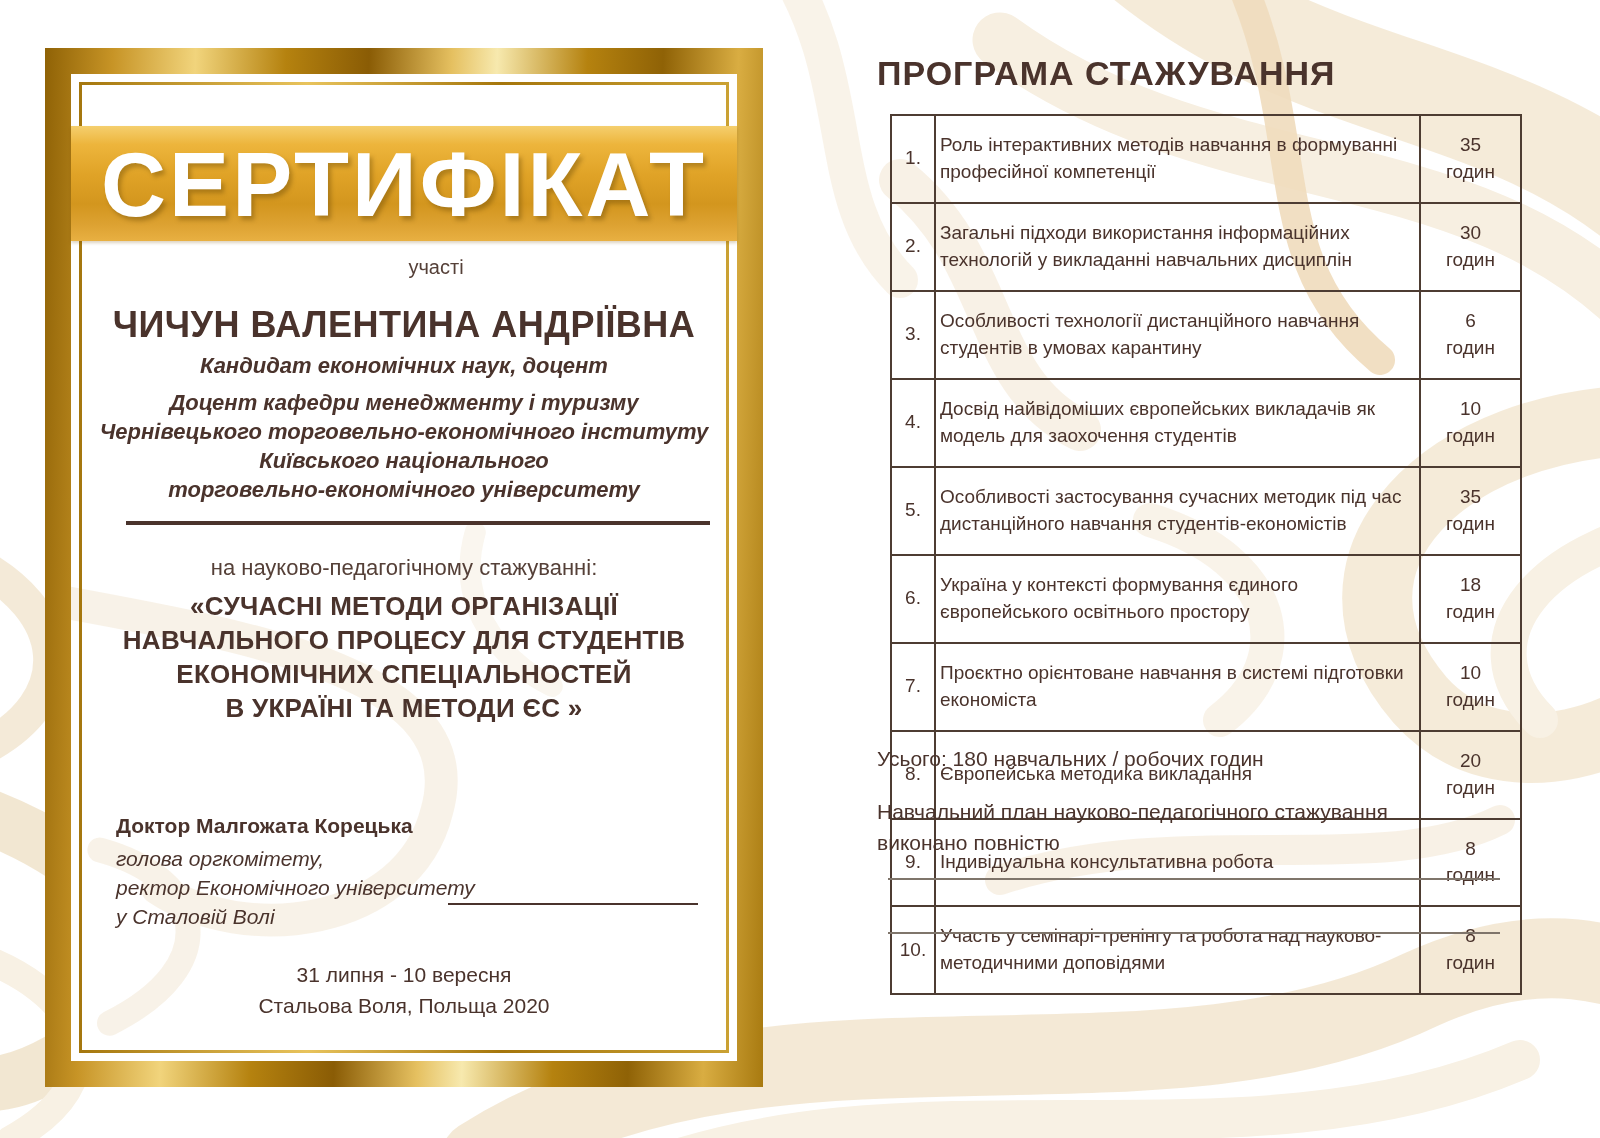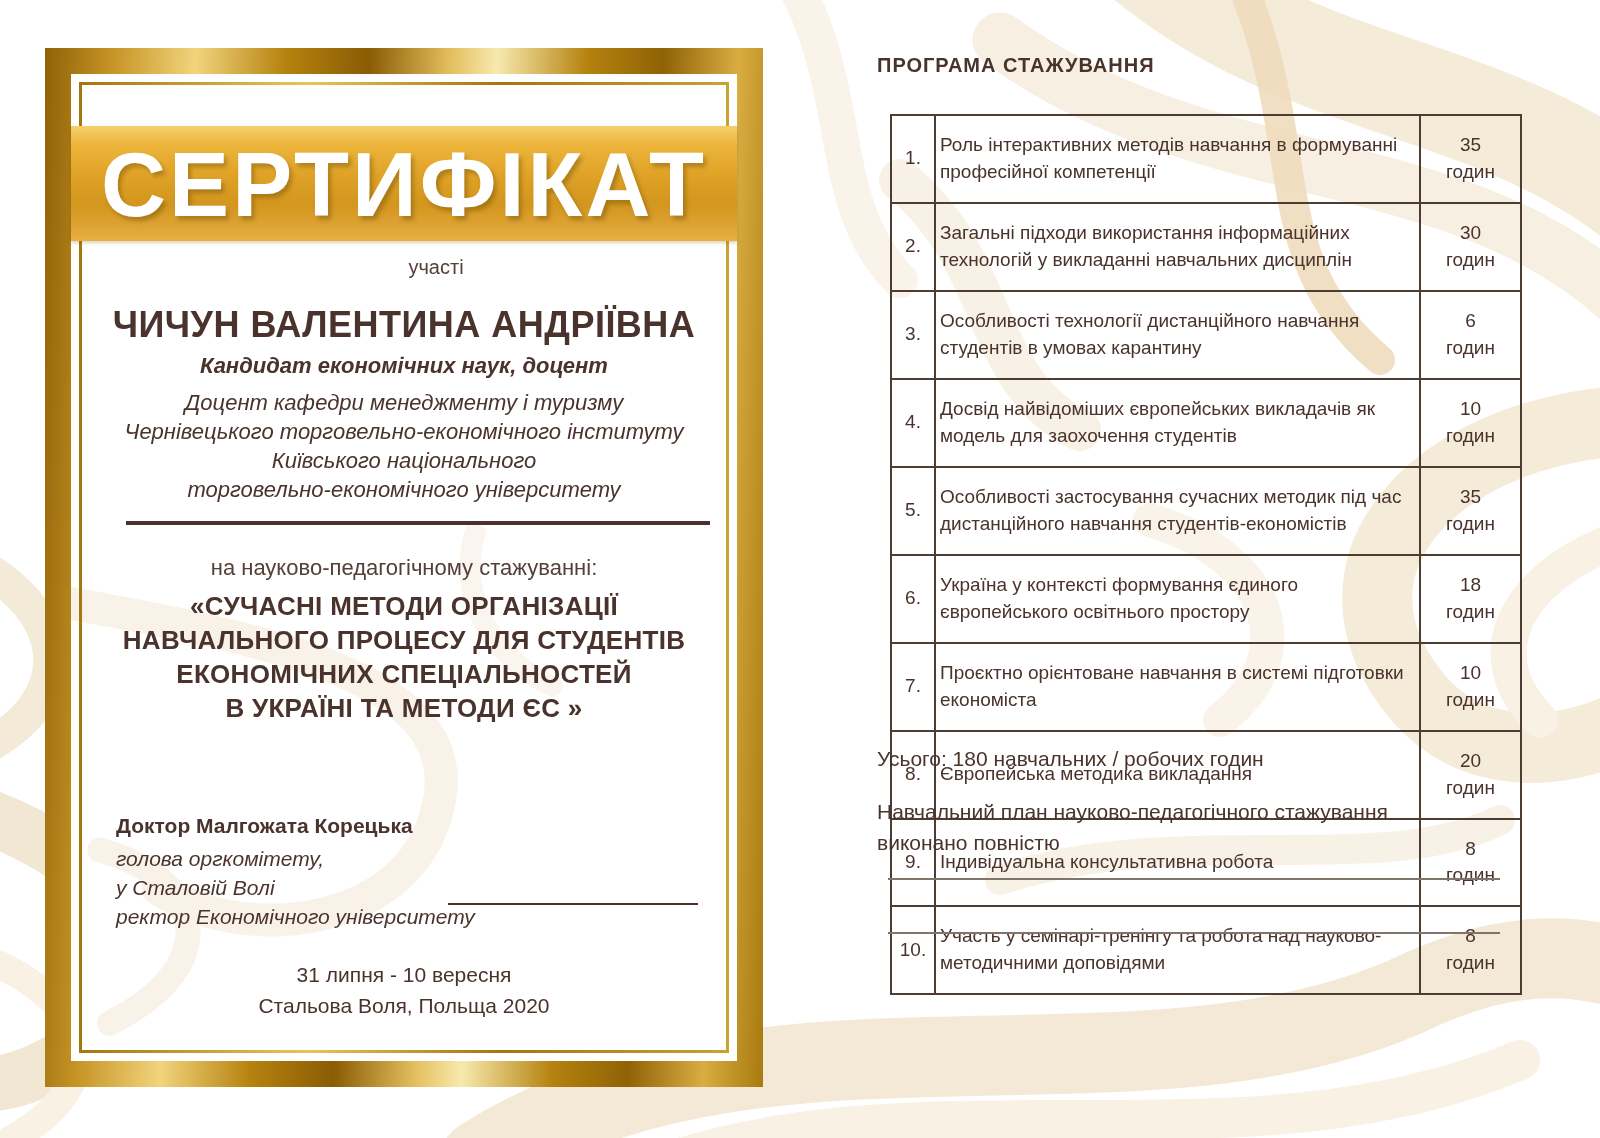--- a/index.html
+++ b/index.html
@@ -32,33 +32,33 @@
     width:100%;height:115px;line-height:118px;text-align:center;
     font-size:90px;font-weight:bold;color:#ffffff;letter-spacing:3px;
     text-shadow:3px 4px 4px rgba(90,60,0,.35);
     white-space:nowrap;
   }
   .cert-content{position:absolute;inset:0;z-index:4;}
   .centered{position:absolute;left:0;width:100%;text-align:center;}
   .subtitle{top:182px;font-size:20px;color:#554038;margin-left:32px;}
   .recipient{top:230px;font-size:36px;font-weight:bold;letter-spacing:.5px;}
   .degree{top:279px;font-size:22px;font-weight:bold;font-style:italic;}
-  .position-block{top:314px;font-size:22px;font-weight:normal;font-style:italic;line-height:29px;}
+  .position-block{top:314px;font-size:22px;font-weight:bold;font-style:italic;line-height:29px;}
   .rule{position:absolute;left:55px;top:447px;width:584px;height:4px;background:#4a332c;}
   .intern-label{top:481px;font-size:22px;color:#554038;}
   .intern-title{top:515px;font-size:26px;font-weight:bold;line-height:34px;letter-spacing:.3px;}
   .signer{position:absolute;left:45px;top:740px;font-size:21px;}
   .signer-name{font-weight:bold;margin-bottom:6px;}
   .signer-role{font-style:italic;line-height:29px;}
   .sign-line{position:absolute;left:377px;top:829px;width:250px;height:2px;background:#4a332c;}
   .date-block{top:870px;font-size:21px;line-height:31px;margin-top:15px;}
   
   .program-title{
     position:absolute;left:877px;top:54px;z-index:2;
-    font-size:20px;font-weight:bold;letter-spacing:1px;color:#4a332c;
+    font-size:34px;font-weight:bold;letter-spacing:1px;color:#4a332c;
   }
   table.program{
     position:absolute;left:890px;top:114px;width:610px;z-index:2;
     border-collapse:collapse;table-layout:fixed;
   }
   table.program td{
     border:2px solid #4d3c32;vertical-align:middle;
     font-size:19px;line-height:1.42;color:#4a332c;background:transparent;
   }
   td.c-num{width:40px;text-align:center;font-size:20px;}
@@ -128,22 +128,22 @@
       <div class="centered intern-title">
         <div>«СУЧАСНІ МЕТОДИ ОРГАНІЗАЦІЇ</div>
         <div>НАВЧАЛЬНОГО ПРОЦЕСУ ДЛЯ СТУДЕНТІВ</div>
         <div>ЕКОНОМІЧНИХ СПЕЦІАЛЬНОСТЕЙ</div>
         <div>В УКРАЇНІ ТА МЕТОДИ ЄС »</div>
       </div>
 
       <div class="signer">
         <div class="signer-name">Доктор Малгожата Корецька</div>
         <div class="signer-role">голова оргкомітету,</div>
+        <div class="signer-role">ректор Економічного університету</div>
         <div class="signer-role">у Сталовій Волі</div>
-        <div class="signer-role">ректор Економічного університету</div>
       </div>
 
       <div class="sign-line"></div>
 
       <div class="centered date-block">
         <div>31 липня - 10 вересня</div>
         <div>Стальова Воля, Польща  2020</div>
       </div>
     </div>
   </div>

